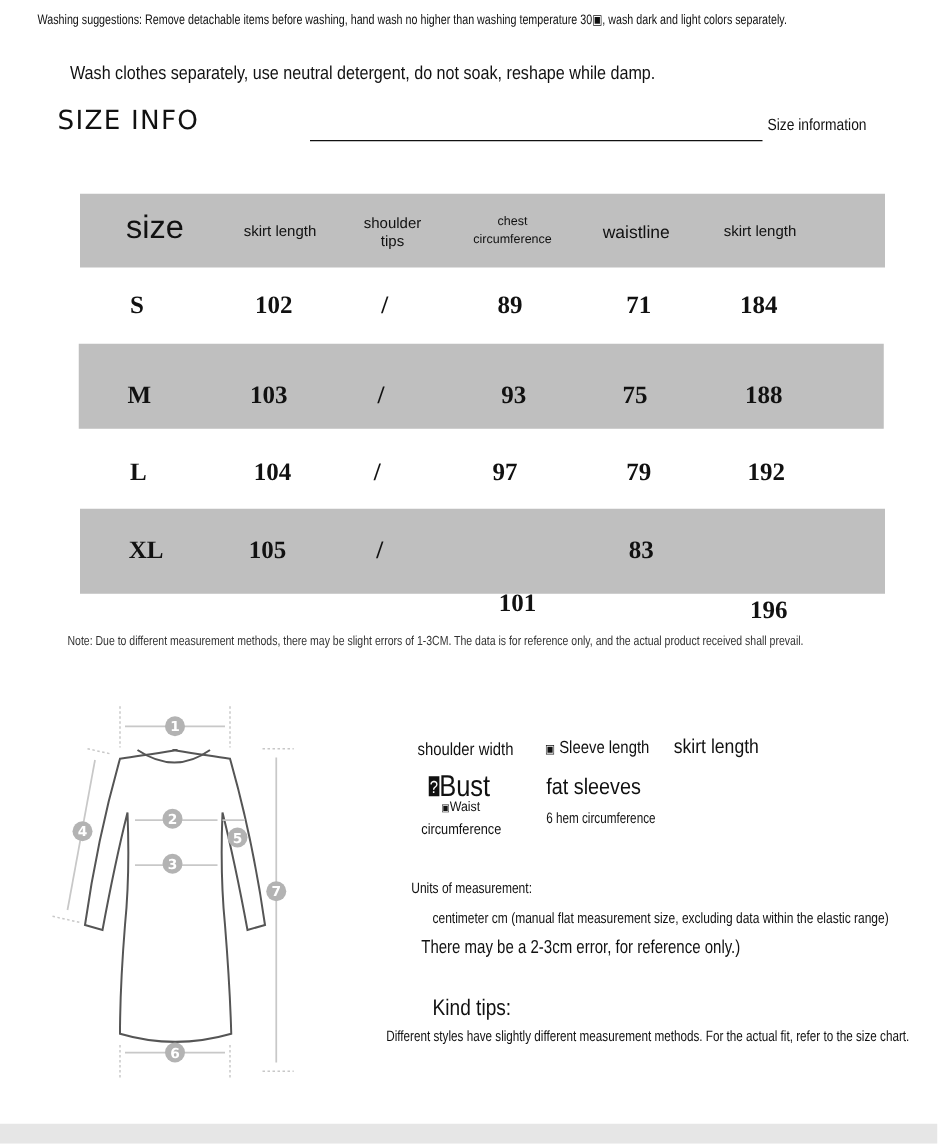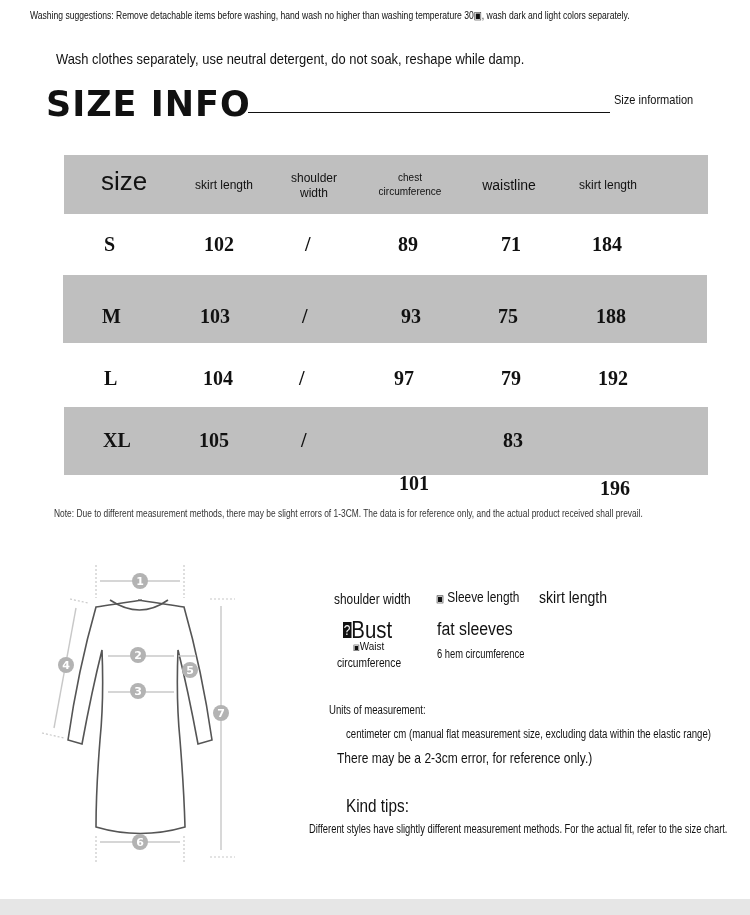--- a/index.html
+++ b/index.html
@@ -2,21 +2,21 @@
 <html><head>
 <meta charset="utf-8">
 <style>
   html, body { margin:0; padding:0; }
   body { width:750px; height:915px; background:#ffffff; position:relative; overflow:hidden;
          font-family:"Liberation Sans", sans-serif; color:#111; }
   .abs { position:absolute; white-space:nowrap; }
   .cond { font-family:"Liberation Sans Narrow","Liberation Sans", sans-serif; transform-origin:left top; }
   #wash1 { left:30px; top:9px; font-size:11px; transform:scaleX(0.78); }
   #wash2 { left:56px; top:50px; font-size:15px; transform:scaleX(0.86); }
-  #title { left:46px; top:84px; font-size:35px; font-weight:bold; letter-spacing:1px; font-family:"DejaVu Sans", sans-serif; }
+  #title { left:46px; top:84px; font-size:21px; font-weight:normal; letter-spacing:1px; font-family:"DejaVu Sans", sans-serif; }
   #titleline { left:248px; top:112px; width:362px; height:1px; background:#111; }
   #subtitle { left:614px; top:92px; font-size:13px; transform:scaleX(0.85); }
 
   .band { position:absolute; left:64px; width:644px; background:#bfbfbf; }
   #hdr { top:155px; height:59px; }
   #rowM { top:275px; height:68px; left:63px; }
   #rowXL { top:407px; height:68px; }
 
   .hcell { position:absolute; text-align:center; font-size:12px; line-height:15px; transform-origin:center; }
   .hcell.size { font-size:26px; font-weight:normal; }
@@ -36,21 +36,21 @@
 <div class="abs" id="title">SIZE INFO</div>
 <div class="abs" id="titleline"></div>
 <div class="abs cond" id="subtitle">Size information</div>
 
 <div>
   <div class="band" id="hdr">
     <div class="hcell size" style="left:28px;top:19px;width:64px;">size</div>
     <div class="hcell" style="left:120px;top:23px;width:80px;">skirt length</div>
     <div class="hcell" style="left:210px;top:16px;width:80px;">
       <div>shoulder</div>
-      <div>width</div>
+      <div>tips</div>
     </div>
     <div class="hcell" style="left:300px;top:16px;width:92px;font-size:10px;line-height:14px;">
       <div>chest</div>
       <div>circumference</div>
     </div>
     <div class="hcell" style="left:405px;top:23px;width:80px;font-size:14px;">waistline</div>
     <div class="hcell" style="left:504px;top:23px;width:80px;">skirt length</div>
   </div>
 
   <div class="band" id="rowM"></div>

